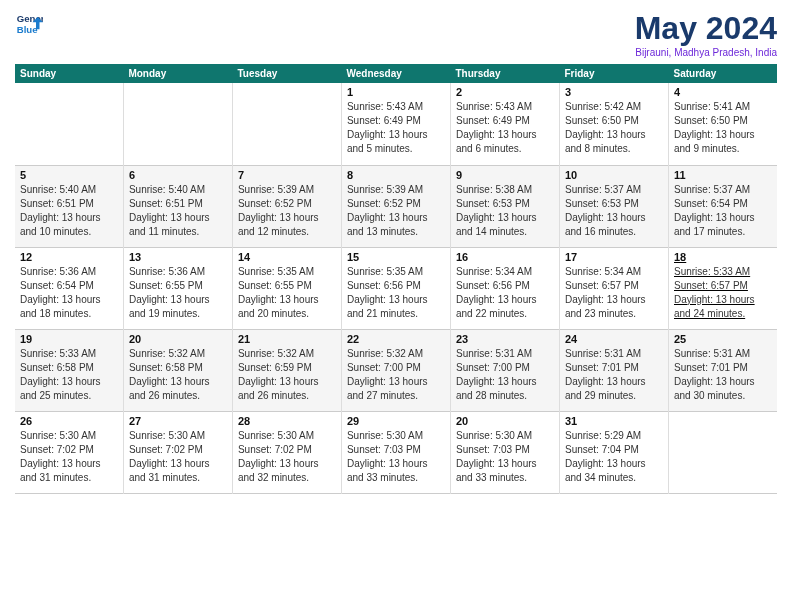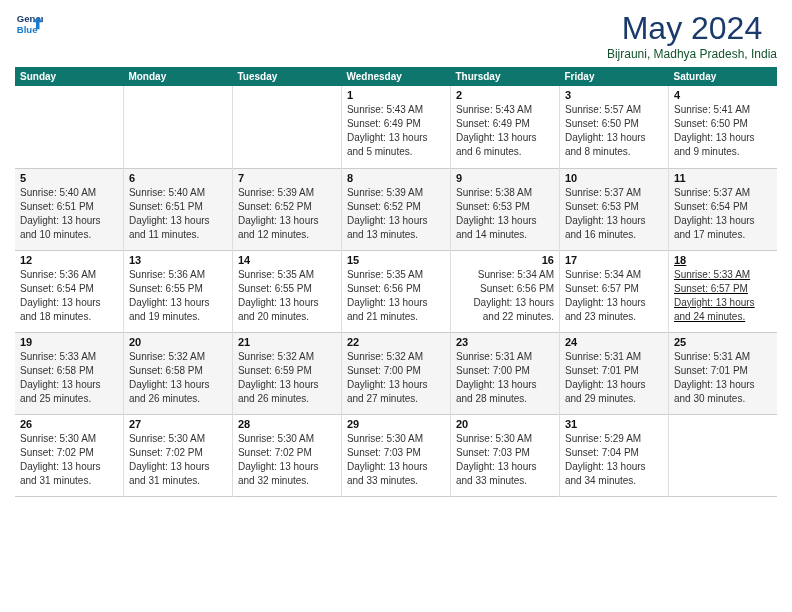--- a/index.html
+++ b/index.html
@@ -28,27 +28,26 @@
     }
     .logo-icon {
       width: 28px;
       height: 28px;
     }
     .title-block {
       text-align: right;
     }
     .main-title {
       font-size: 32px;
-      font-weight: normal;
+      font-weight: bold;
       color: #1a3a6b;
-      text-align: center;
     }
     .subtitle {
-      font-size: 12px;
-      color: #14532d;
+      font-size: 10px;
+      color: #6d28d9;
     }
     table {
       width: 100%;
       border-collapse: collapse;
       font-size: 9.5px;
     }
     thead tr th {
       background-color: #0f766e;
       color: #fff;
       font-weight: bold;
@@ -124,21 +123,21 @@
           </td>
           <td style="height: 82px;">
             <div class="day-num">2</div>
             <div class="day-info" style="white-space: pre-line;">Sunrise: 5:43 AM
 Sunset: 6:49 PM
 Daylight: 13 hours
 and 6 minutes.</div>
           </td>
           <td style="height: 82px;">
             <div class="day-num">3</div>
-            <div class="day-info" style="white-space: pre-line;">Sunrise: 5:57 AM
+            <div class="day-info" style="white-space: pre-line;">Sunrise: 5:42 AM
 Sunset: 6:50 PM
 Daylight: 13 hours
 and 8 minutes.</div>
           </td>
           <td style="height: 82px;">
             <div class="day-num">4</div>
             <div class="day-info" style="white-space: pre-line;">Sunrise: 5:41 AM
 Sunset: 6:50 PM
 Daylight: 13 hours
 and 9 minutes.</div>
@@ -217,21 +216,21 @@
 Daylight: 13 hours
 and 20 minutes.</div>
           </td>
           <td style="height: 82px;">
             <div class="day-num">15</div>
             <div class="day-info" style="white-space: pre-line;">Sunrise: 5:35 AM
 Sunset: 6:56 PM
 Daylight: 13 hours
 and 21 minutes.</div>
           </td>
-          <td style="height: 82px; text-align: right;">
+          <td style="height: 82px;">
             <div class="day-num">16</div>
             <div class="day-info" style="white-space: pre-line;">Sunrise: 5:34 AM
 Sunset: 6:56 PM
 Daylight: 13 hours
 and 22 minutes.</div>
           </td>
           <td style="height: 82px;">
             <div class="day-num">17</div>
             <div class="day-info" style="white-space: pre-line;">Sunrise: 5:34 AM
 Sunset: 6:57 PM

